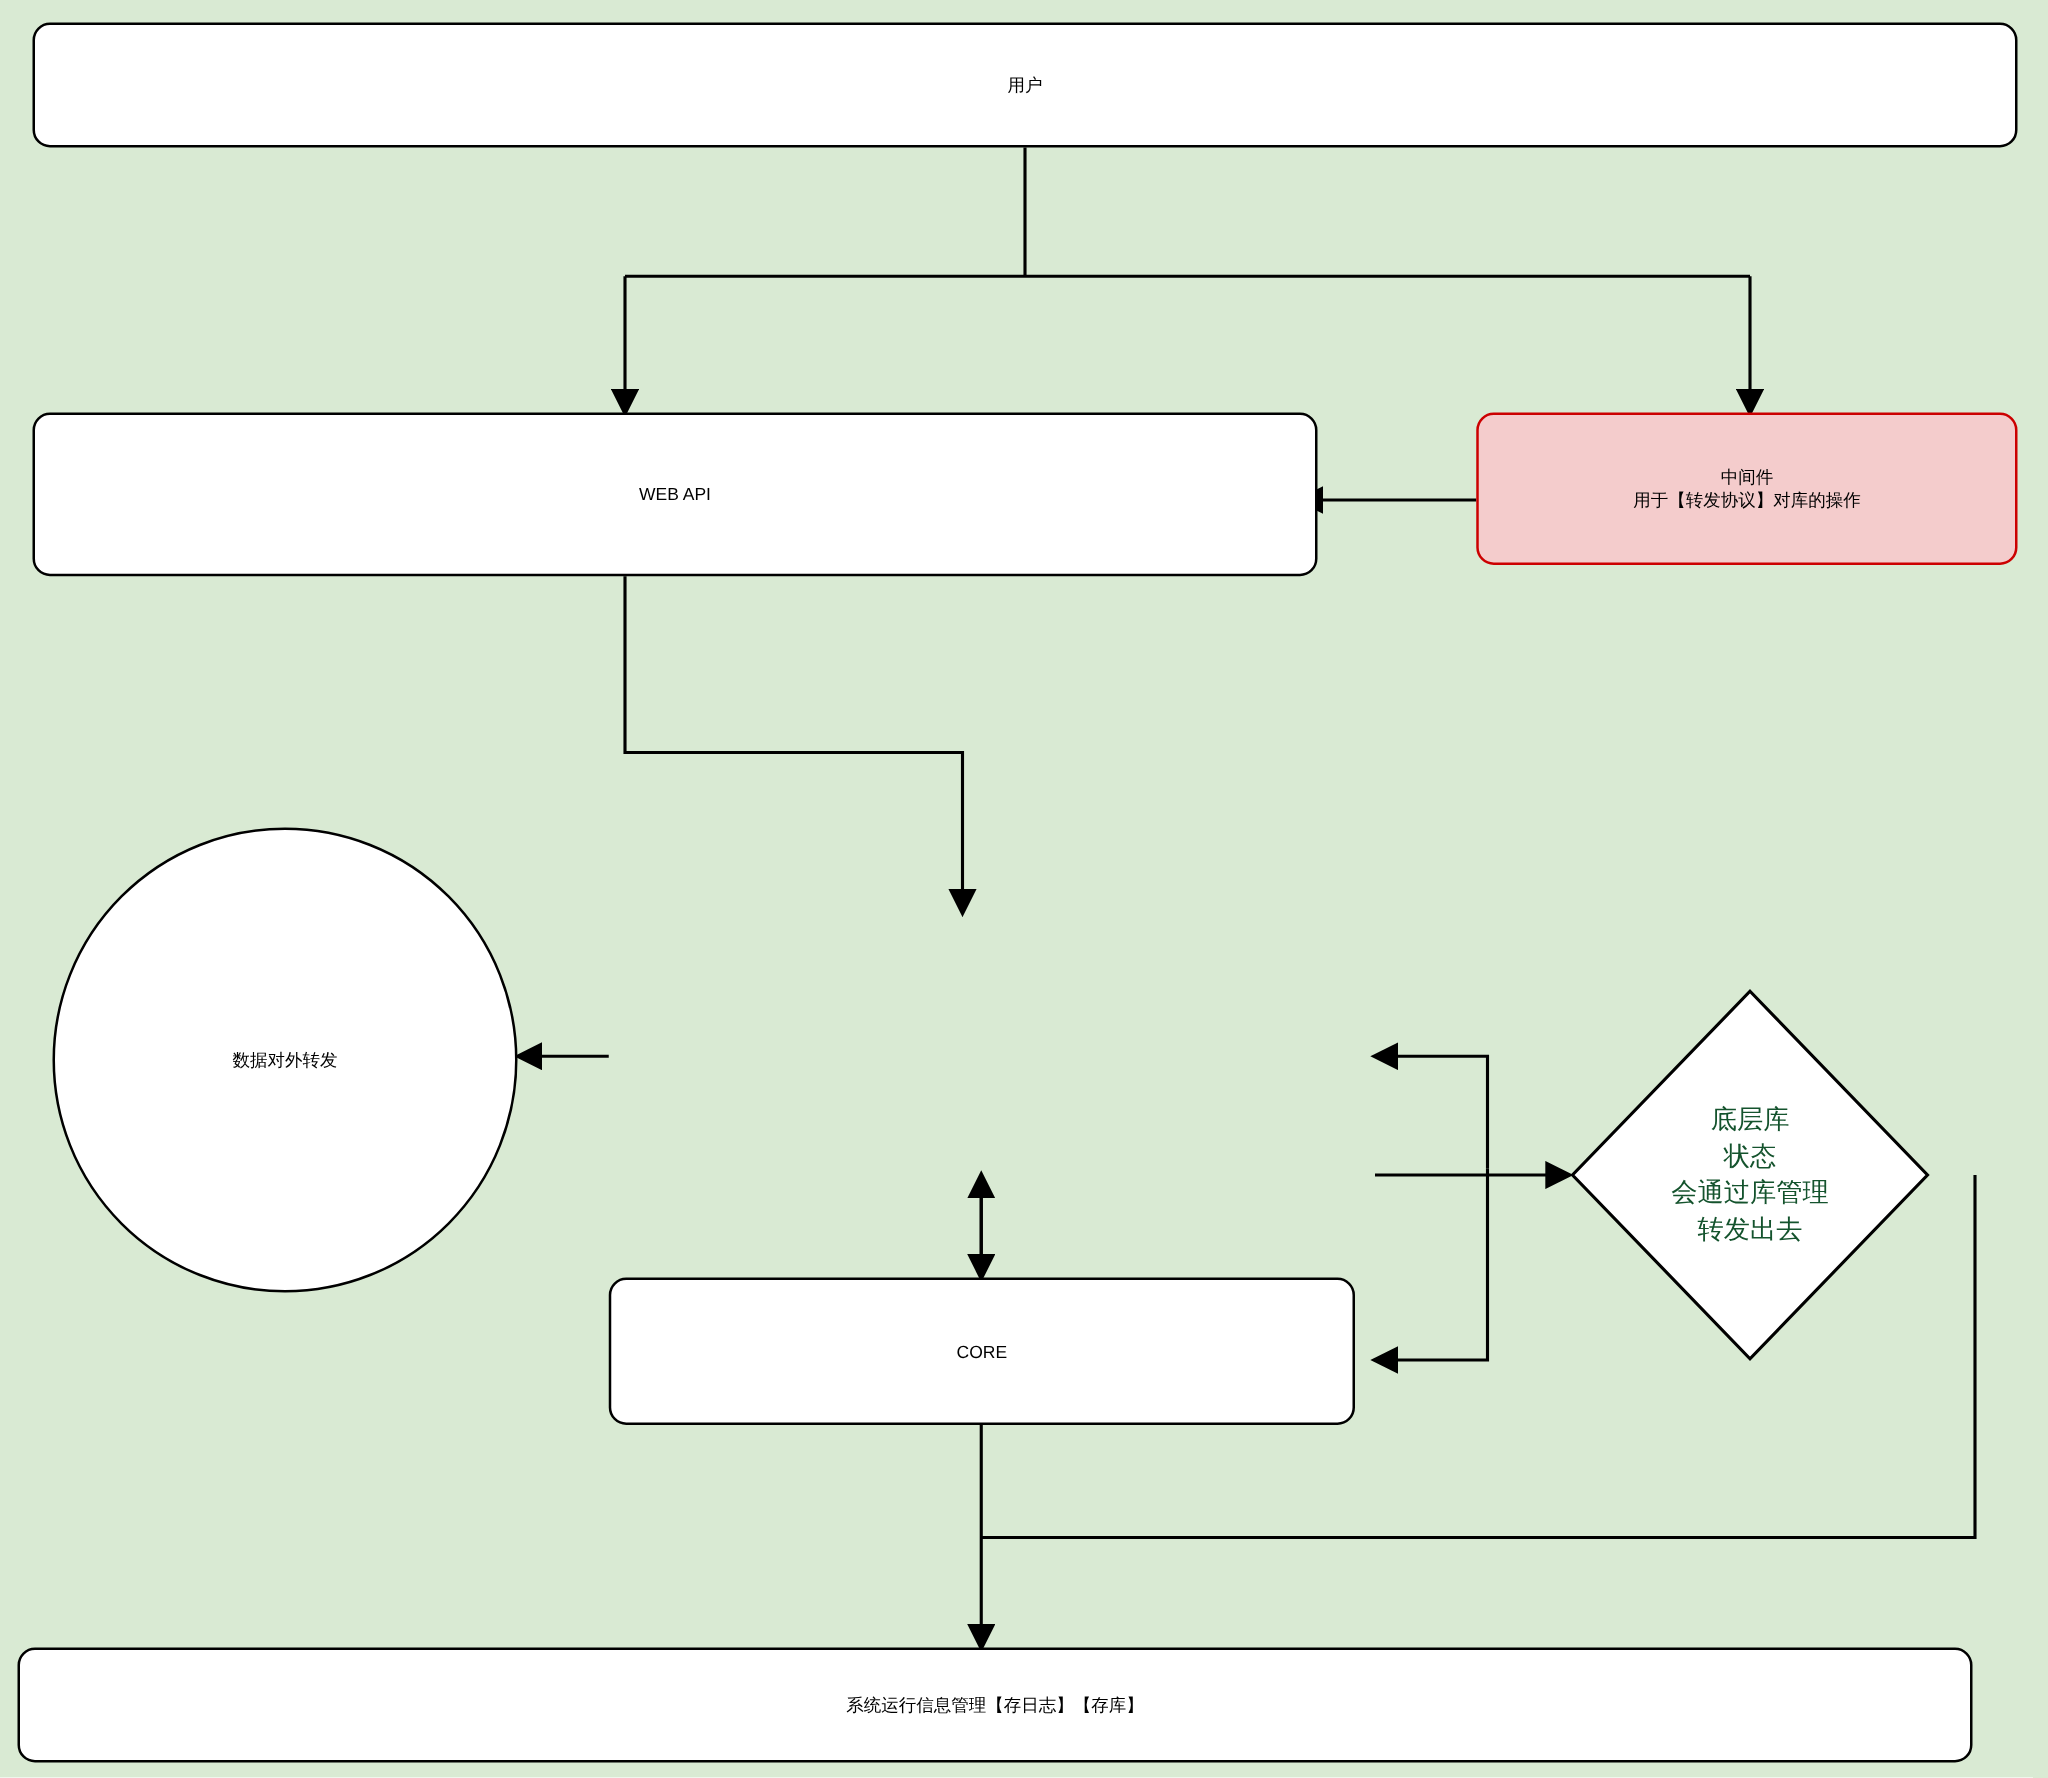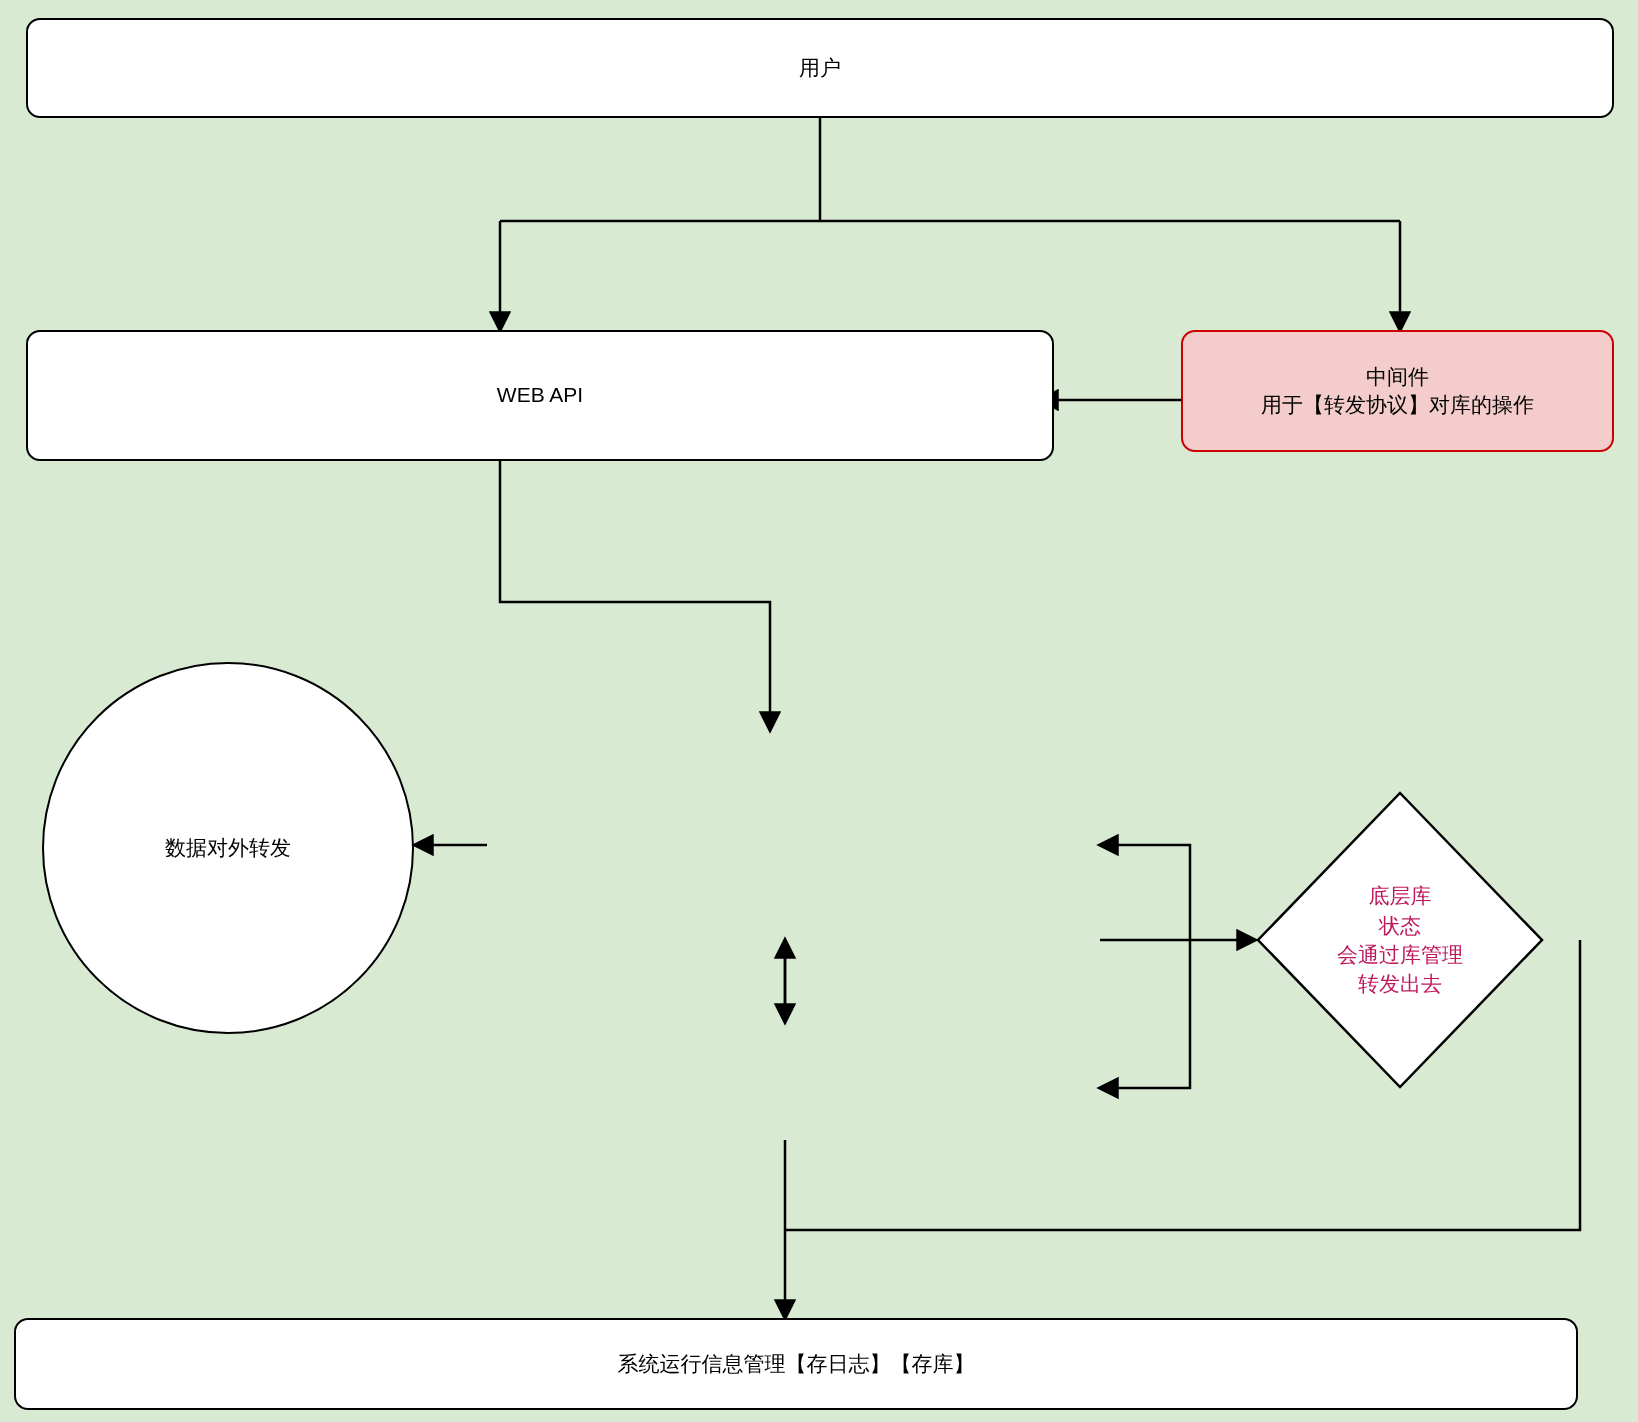--- a/index.html
+++ b/index.html
@@ -27,21 +27,21 @@
     position: absolute;
     box-sizing: border-box;
     display: flex;
     flex-direction: column;
     align-items: center;
     justify-content: center;
     text-align: center;
     color: #000000;
     background: #ffffff;
     border: 2px solid #000000;
-    font-size: 21px;
+    font-size: 14px;
     line-height: 1.35;
     white-space: pre-line;
   }
   .rounded {
     border-radius: 14px;
   }
   .circle {
     border-radius: 50%;
   }
   .node .line {
@@ -62,21 +62,21 @@
     position: absolute;
     left: 0; top: 0;
     width: 100%; height: 100%;
     display: flex;
     align-items: center;
     justify-content: center;
     text-align: center;
     font-size: 21px;
     line-height: 1.4;
     white-space: pre-line;
-    color: #be185d;
+    color: #14532d;
   }
 </style>
 </head>
 <body>
 
 <div id="canvas">
 
   <svg class="edges" viewBox="0 0 1638 1422">
     <defs>
       <marker id="arrow" viewBox="0 0 12 12" refX="10" refY="6" markerWidth="9" markerHeight="9" orient="auto-start-reverse">
@@ -122,20 +122,23 @@
   <div class="node circle" style="left:42px; top:662px; width:372px; height:372px;">
     <span class="line">数据对外转发</span>
   </div>
 
   <div class="node rounded" style="left:1181px; top:330px; width:433px; height:122px; background:#f4cccc; border-color:#cc0000;">
     <span class="line">中间件
 用于【转发协议】对库的操作</span>
   </div>
 
 
+  <div class="node rounded" style="left:487px; top:1022px; width:597px; height:118px;">
+    <span class="line">CORE</span>
+  </div>
 
   <div class="diamond-wrap" style="left:1255px; top:790px; width:290px; height:300px;">
     <svg class="diamond-shape" viewBox="0 0 290 300">
       <polygon points="145,3 287,150 145,297 3,150" fill="#ffffff" stroke="#000000" stroke-width="2.5"></polygon>
     </svg>
     <div class="diamond-label">底层库
 状态
 会通过库管理
 转发出去</div>
   </div>

